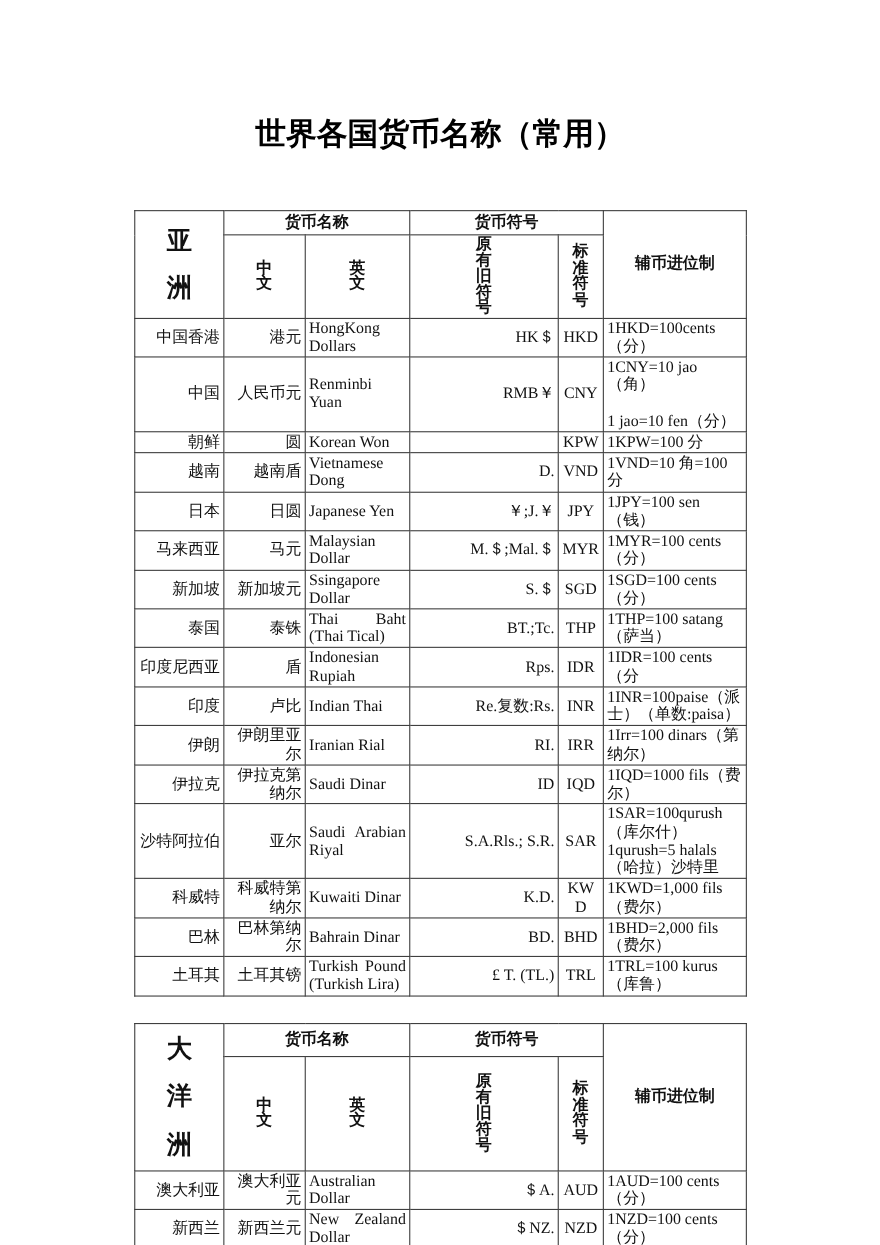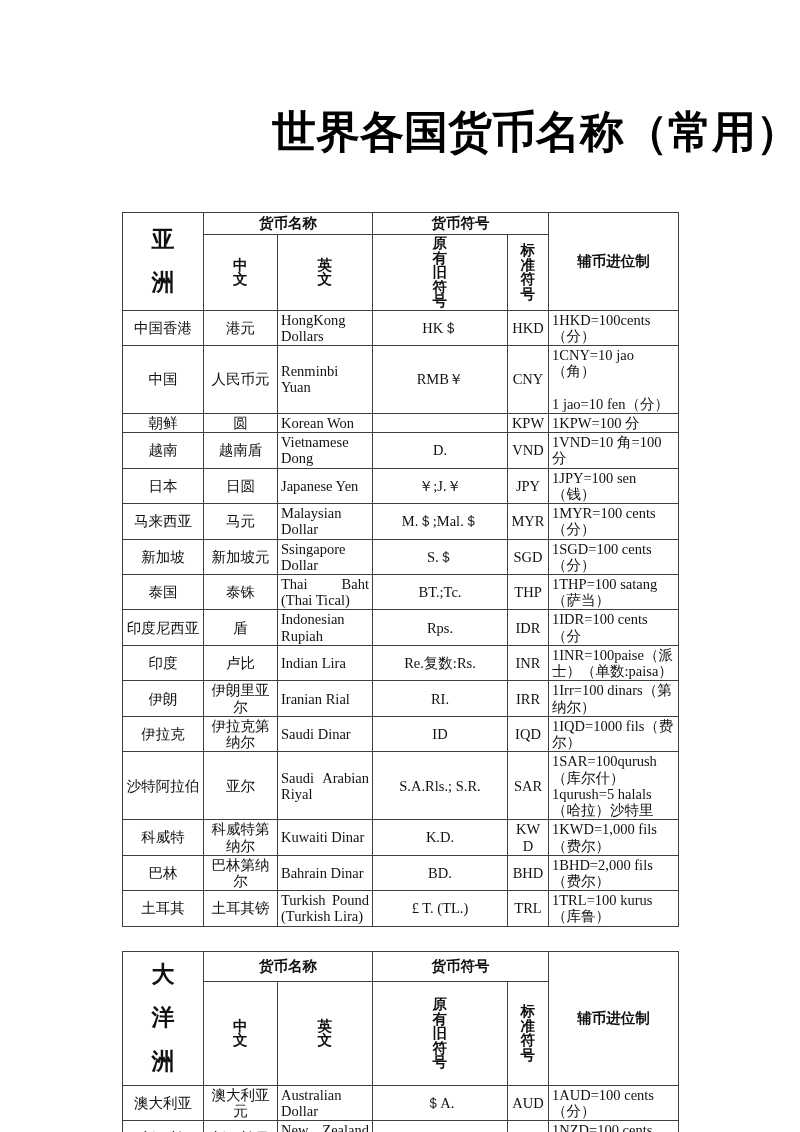--- a/index.html
+++ b/index.html
@@ -6,22 +6,22 @@
   .page {
     width:800px; height:1132px;
     background:#ffffff;
     overflow:hidden;
     position:relative;
     font-family:"Liberation Serif","DejaVu Serif",serif;
     color:#111111;
   }
   h1.doc-title {
     margin:103px 0 0 0;
-    text-align:right;
-    font-size:44px;
+    text-align:center;
+    font-size:28px;
     font-weight:bold;
     letter-spacing:0px;
     font-family:Liberation Serif, serif;
     color:#000000;
   }
   table.currency-table {
     border-collapse:collapse;
     table-layout:fixed;
     width:556px;
     margin:0 0 0 122px;
@@ -51,21 +51,21 @@
   }
   .region-stack {
     width:1.1em;
     margin:0 auto;
     word-break:break-all;
     line-height:1.9;
     text-align:center;
     font-size:23px;
     font-weight:bold;
   }
-  td.c-old_symbol, td.c-country, td.c-chinese { text-align:center; }
+  td.c-old_symbol, td.c-country, td.c-chinese { text-align:right; }
   td.c-english { text-align:justify; }
   td.c-standard_symbol { text-align:center; }
   td.c-subunit { text-align:left; white-space:pre-line; }
   col.col-country { width:81px; }
   col.col-chinese { width:74px; }
   col.col-english { width:95px; }
   col.col-old { width:135px; }
   col.col-std { width:41px; }
   col.col-sub { width:130px; }
 </style>
@@ -180,21 +180,21 @@
           <td class="c-country">印度尼西亚</td>
           <td class="c-chinese">盾</td>
           <td class="c-english">Indonesian Rupiah</td>
           <td class="c-old_symbol">Rps.</td>
           <td class="c-standard_symbol">IDR</td>
           <td class="c-subunit">1IDR=100 cents（分</td>
         </tr>
         <tr>
           <td class="c-country">印度</td>
           <td class="c-chinese">卢比</td>
-          <td class="c-english">Indian Lira</td>
+          <td class="c-english">Indian Thai</td>
           <td class="c-old_symbol">Re.复数:Rs.</td>
           <td class="c-standard_symbol">INR</td>
           <td class="c-subunit">1INR=100paise（派士）（单数:paisa）</td>
         </tr>
         <tr>
           <td class="c-country">伊朗</td>
           <td class="c-chinese">伊朗里亚尔</td>
           <td class="c-english">Iranian Rial</td>
           <td class="c-old_symbol">RI.</td>
           <td class="c-standard_symbol">IRR</td>

